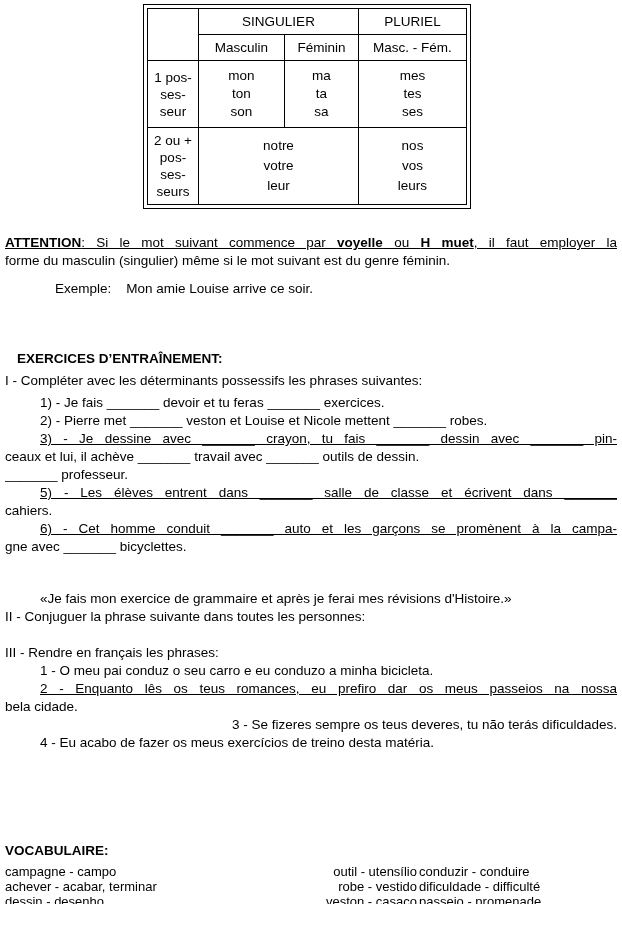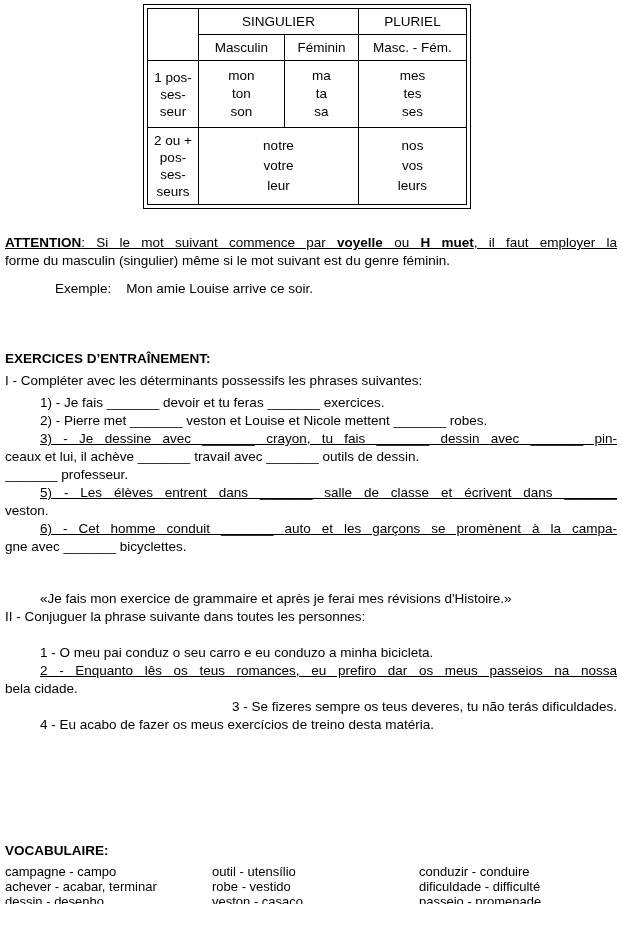--- a/index.html
+++ b/index.html
@@ -45,21 +45,21 @@
   .textblock { position: absolute; left: 5px; width: 612px; }
   .line { height: 18px; line-height: 18px; overflow: hidden; white-space: pre-wrap; }
   .jline { text-align: justify; text-decoration: underline; }
   .jline::after { content: ""; display: inline-block; width: 100%; height: 0; }
 
   
   #vocab-heading { position: absolute; left: 5px; top: 842px; font-weight: bold; height: 18px; line-height: 18px; }
   .vocab-col { position: absolute; top: 864px; width: 205px; }
   .vocab-col .line { height: 15px; line-height: 15px; font-size: 13px; }
   .vc1 { left: 5px; }
-  .vc2 { left: 212px; }
+  .vc2 { left: 212px; text-align: right; }
   .vc3 { left: 419px; }
 
   
   #page-separator {
     position: absolute;
     left: 0; right: 0;
     top: 929px; bottom: 0;
     border: 2px solid #808000;
     border-bottom: none;
   }
@@ -127,41 +127,42 @@
   </div>
 
   <div class="textblock" style="top:234px">
       <div class="line jline"><span style="font-weight: bold;">ATTENTION</span><span>: Si le mot suivant commence par </span><span style="font-weight: bold;">voyelle</span><span> ou </span><span style="font-weight: bold;">H muet</span><span>, il faut employer la</span></div>
       <div class="line"><span>forme du masculin (singulier) même si le mot suivant est du genre féminin.</span></div>
       <div style="height: 10px;"></div>
       <div class="line" style="text-indent: 50px;"><span>Exemple:&nbsp;&nbsp;&nbsp;&nbsp;Mo</span><span style="">n a</span><span>mie Louise arrive ce soir.</span></div>
     </div>
 
   <div class="textblock" style="top:350px">
-      <div class="line" style="font-weight: bold;"><span>EXERCICES D’ENTRAÎNEMENT:</span></div>
+      <div class="line" style="font-weight: bold; margin-left: 12px;"><span>EXERCICES D’ENTRAÎNEMENT:</span></div>
       <div style="height: 4px;"></div>
       <div class="line"><span>I - Compléter avec les déterminants possessifs les phrases suivantes:</span></div>
       <div style="height: 4px;"></div>
       <div class="line" style="text-indent: 35px;"><span>1) - Je fais _______ devoir et tu feras _______ exercices.</span></div>
       <div class="line" style="text-indent: 35px;"><span>2) - Pierre met _______ veston et Louise et Nicole mettent _______ robes.</span></div>
       <div class="line jline" style="text-indent: 35px;"><span>3) - Je dessine avec _______ crayon, tu fais _______ dessin avec _______ pin-</span></div>
       <div class="line"><span>ceaux et lui, il achève _______ travail avec _______ outils de dessin.</span></div>
       <div class="line"><span>_______ professeur.</span></div>
       <div class="line jline" style="text-indent: 35px;"><span>5) - Les élèves entrent dans _______ salle de classe et écrivent dans _______</span></div>
-      <div class="line"><span>veston.</span></div>
+      <div class="line"><span>cahiers.</span></div>
       <div class="line jline" style="text-indent: 35px;"><span>6) - Cet homme conduit _______ auto et les garçons se promènent à la campa-</span></div>
       <div class="line"><span>gne avec _______ bicyclettes.</span></div>
     </div>
 
   <div class="textblock" style="top:590px">
       <div class="line" style="text-indent: 35px;"><span>«Je fais mon exercice de grammaire et après je ferai mes révisions d'Histoire.»</span></div>
       <div class="line"><span>II - Conjuguer la phrase suivante dans toutes les personnes:</span></div>
     </div>
 
   <div class="textblock" style="top:644px">
+      <div class="line"><span>III - Rendre en français les phrases:</span></div>
       <div class="line" style="text-indent: 35px;"><span>1 - O meu pai conduz o seu carro e eu conduzo a minha bicicleta.</span></div>
       <div class="line jline" style="text-indent: 35px;"><span>2 - Enquanto lês os teus romances, eu prefiro dar os meus passeios na nossa</span></div>
       <div class="line"><span>bela cidade.</span></div>
       <div class="line" style="text-indent: 35px; text-align: right;"><span>3 - Se fizeres sempre os teus deveres, tu não terás dificuldades.</span></div>
       <div class="line" style="text-indent: 35px;"><span>4 - Eu acabo de fazer os meus exercícios de treino desta matéria.</span></div>
     </div>
 
   <div id="vocab-heading">VOCABULAIRE:</div>
   <div class="vocab-col vc1">
       <div class="line"><span>campagne - campo</span></div>

